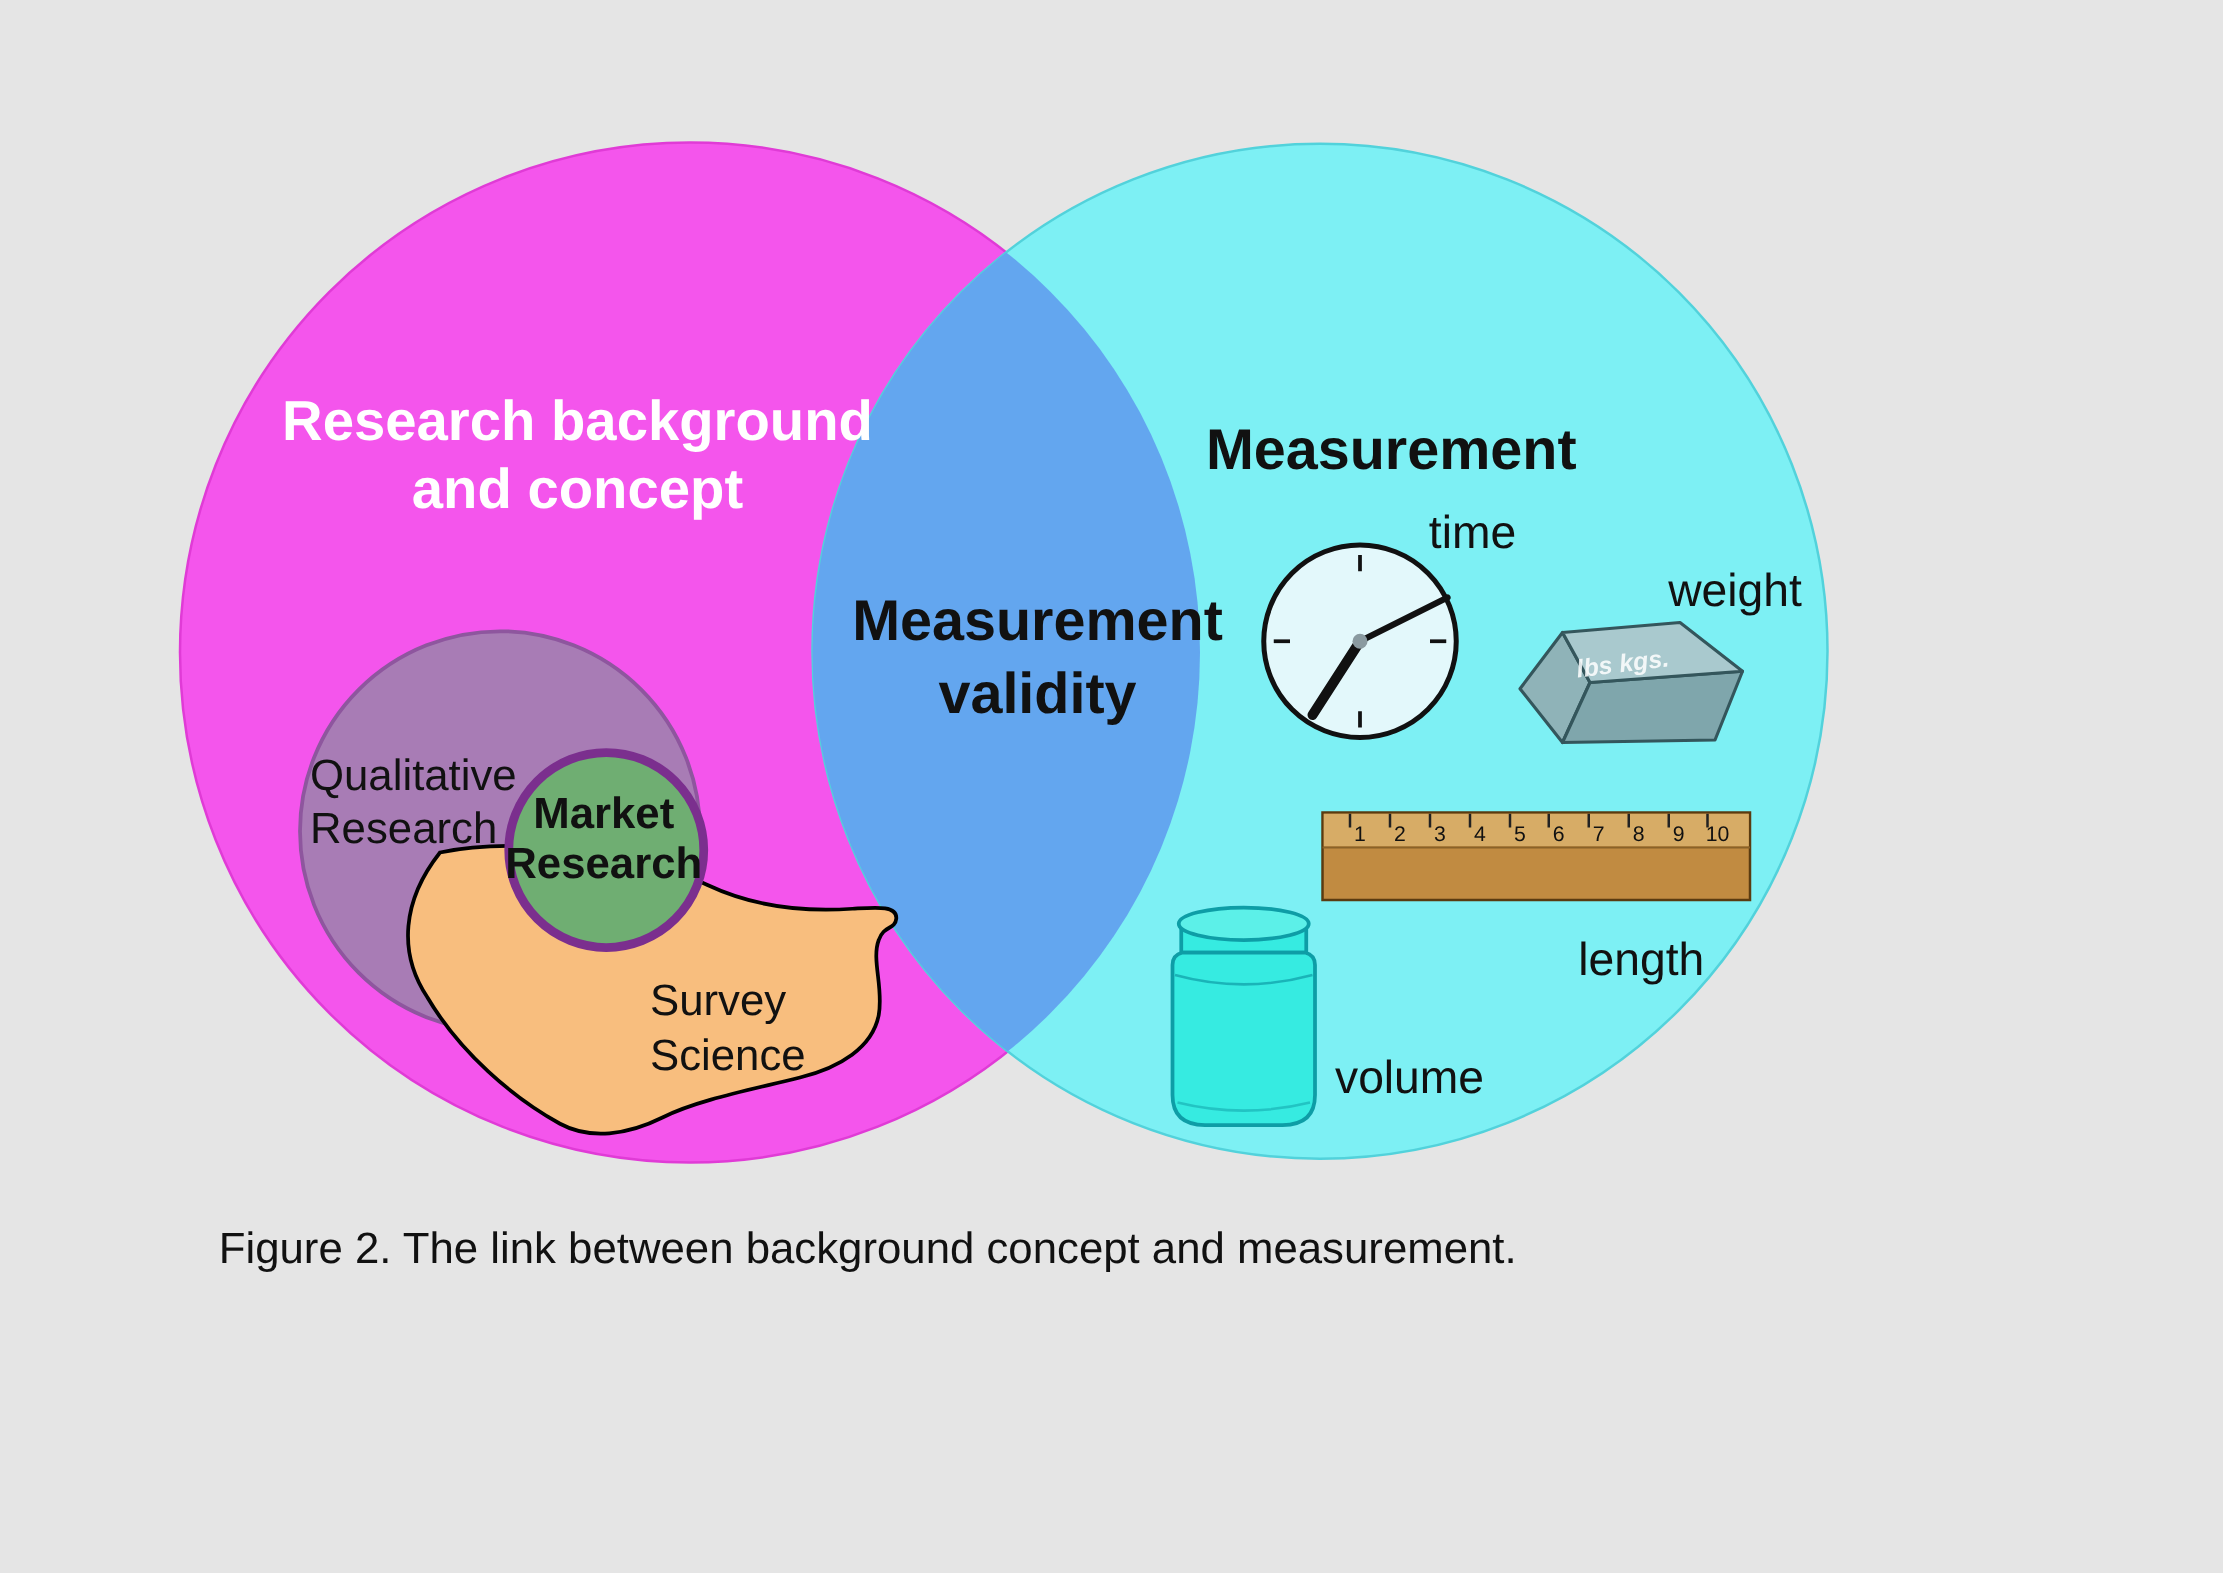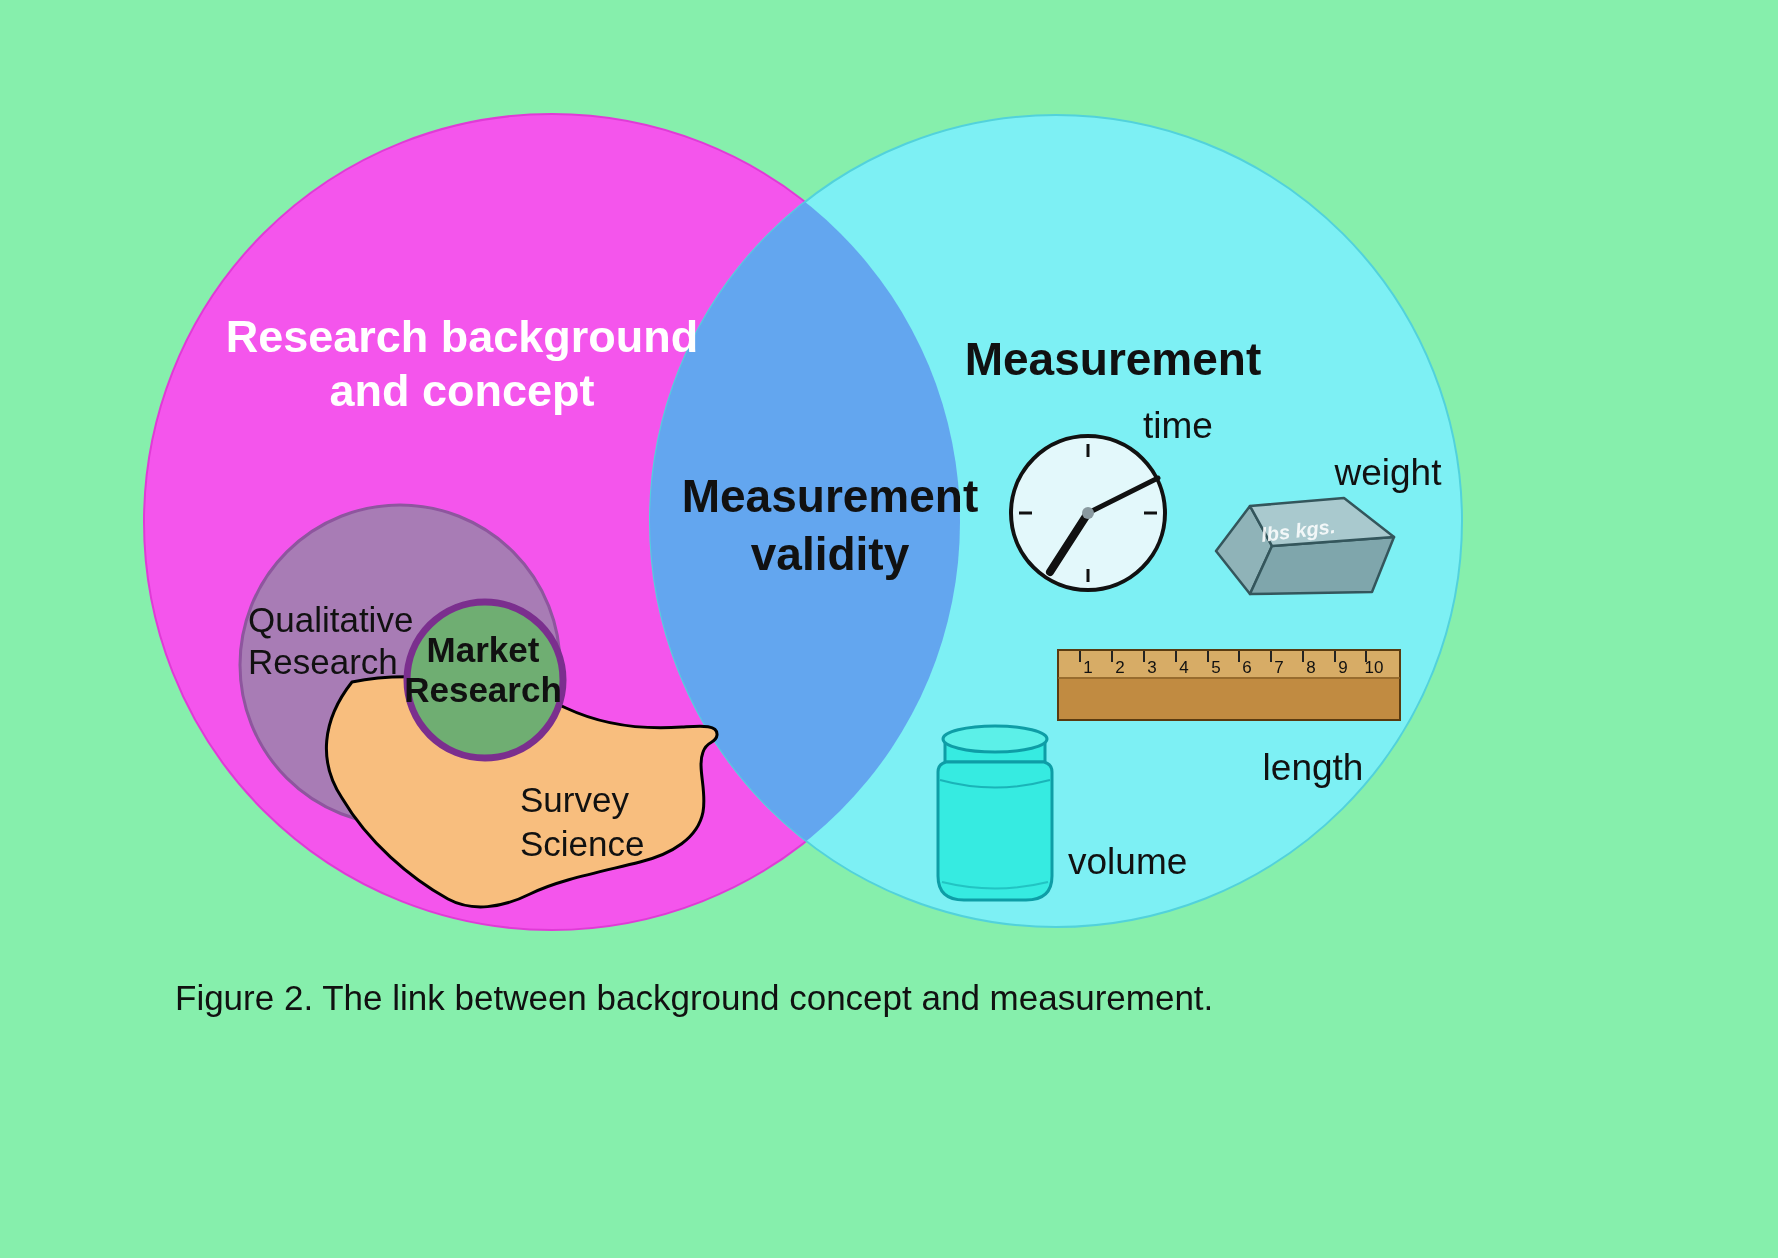--- a/index.html
+++ b/index.html
@@ -1,20 +1,20 @@
 <!DOCTYPE html>
 <html><head>
 <meta charset="utf-8">
 <style>
   html, body { margin: 0; padding: 0; background: #ffffff; }
   .canvas {
     position: relative;
     width: 1778px;
     height: 1258px;
-    background: #86efac;
+    background: #e5e5e5;
     overflow: hidden;
     font-family: "Liberation Sans", sans-serif;
   }
   svg text {
     font-family: "Liberation Sans", sans-serif;
     fill: #111111;
   }
   .t-title      { font-size: 46px; font-weight: bold; }
   .t-title-white{ font-size: 45px; font-weight: bold; fill: #ffffff; }
   .t-sub        { font-size: 35px; font-weight: normal; }

